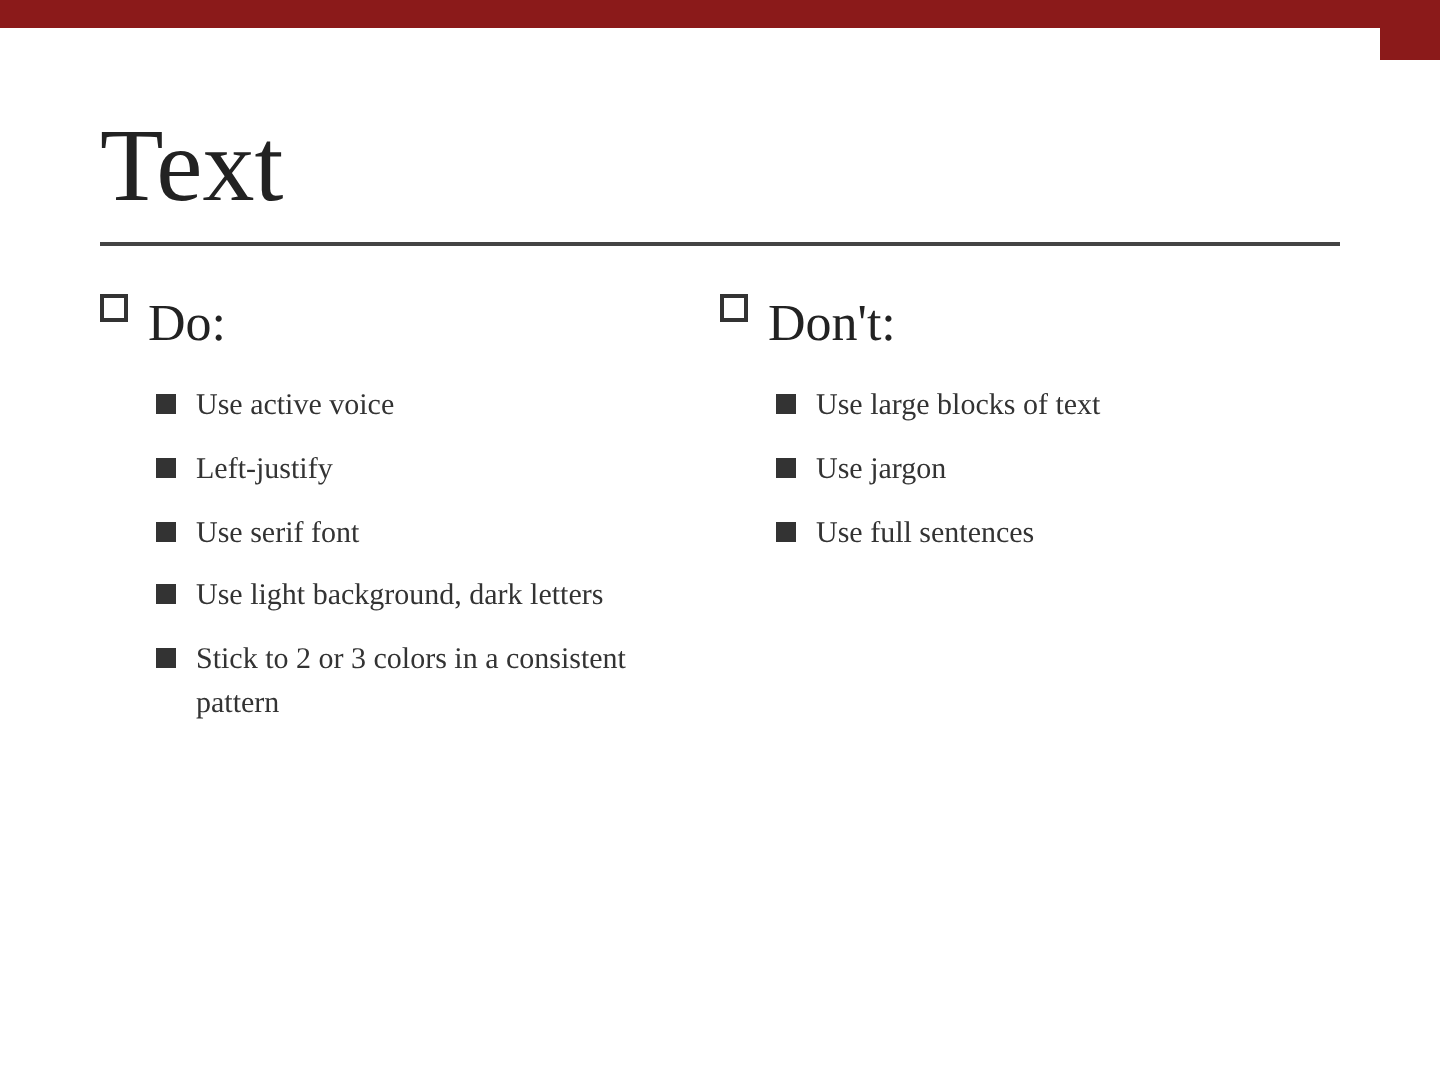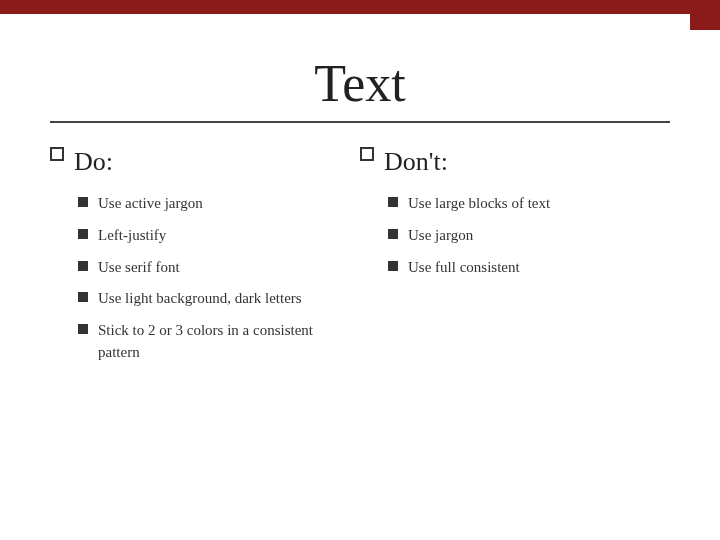--- a/index.html
+++ b/index.html
@@ -42,21 +42,20 @@
       margin-top: 14px;
     }
 
     
     .page-title {
       font-size: 52px;
       font-weight: normal;
       color: #222222;
       margin-bottom: 8px;
       font-family: Georgia, serif;
-      text-align: center;
     }
 
     
     .divider {
       border: none;
       border-top: 2px solid #444444;
       margin-bottom: 24px;
     }
 
     
@@ -132,21 +131,21 @@
   <div class="columns">
 
     <div class="column">
       <div class="column-header">
         <span class="square-bullet-large"></span>
         <span class="column-title">Do:</span>
       </div>
       <ul class="bullet-list">
         <li>
           <span class="square-bullet"></span>
-          <span>Use active jargon</span>
+          <span>Use active voice</span>
         </li>
         <li>
           <span class="square-bullet"></span>
           <span>Left-justify</span>
         </li>
         <li>
           <span class="square-bullet"></span>
           <span>Use serif font</span>
         </li>
         <li>
@@ -169,19 +168,19 @@
         <li>
           <span class="square-bullet"></span>
           <span>Use large blocks of text</span>
         </li>
         <li>
           <span class="square-bullet"></span>
           <span>Use jargon</span>
         </li>
         <li>
           <span class="square-bullet"></span>
-          <span>Use full consistent</span>
+          <span>Use full sentences</span>
         </li>
       </ul>
     </div>
 
   </div>
 </div>
 
 </body></html>

